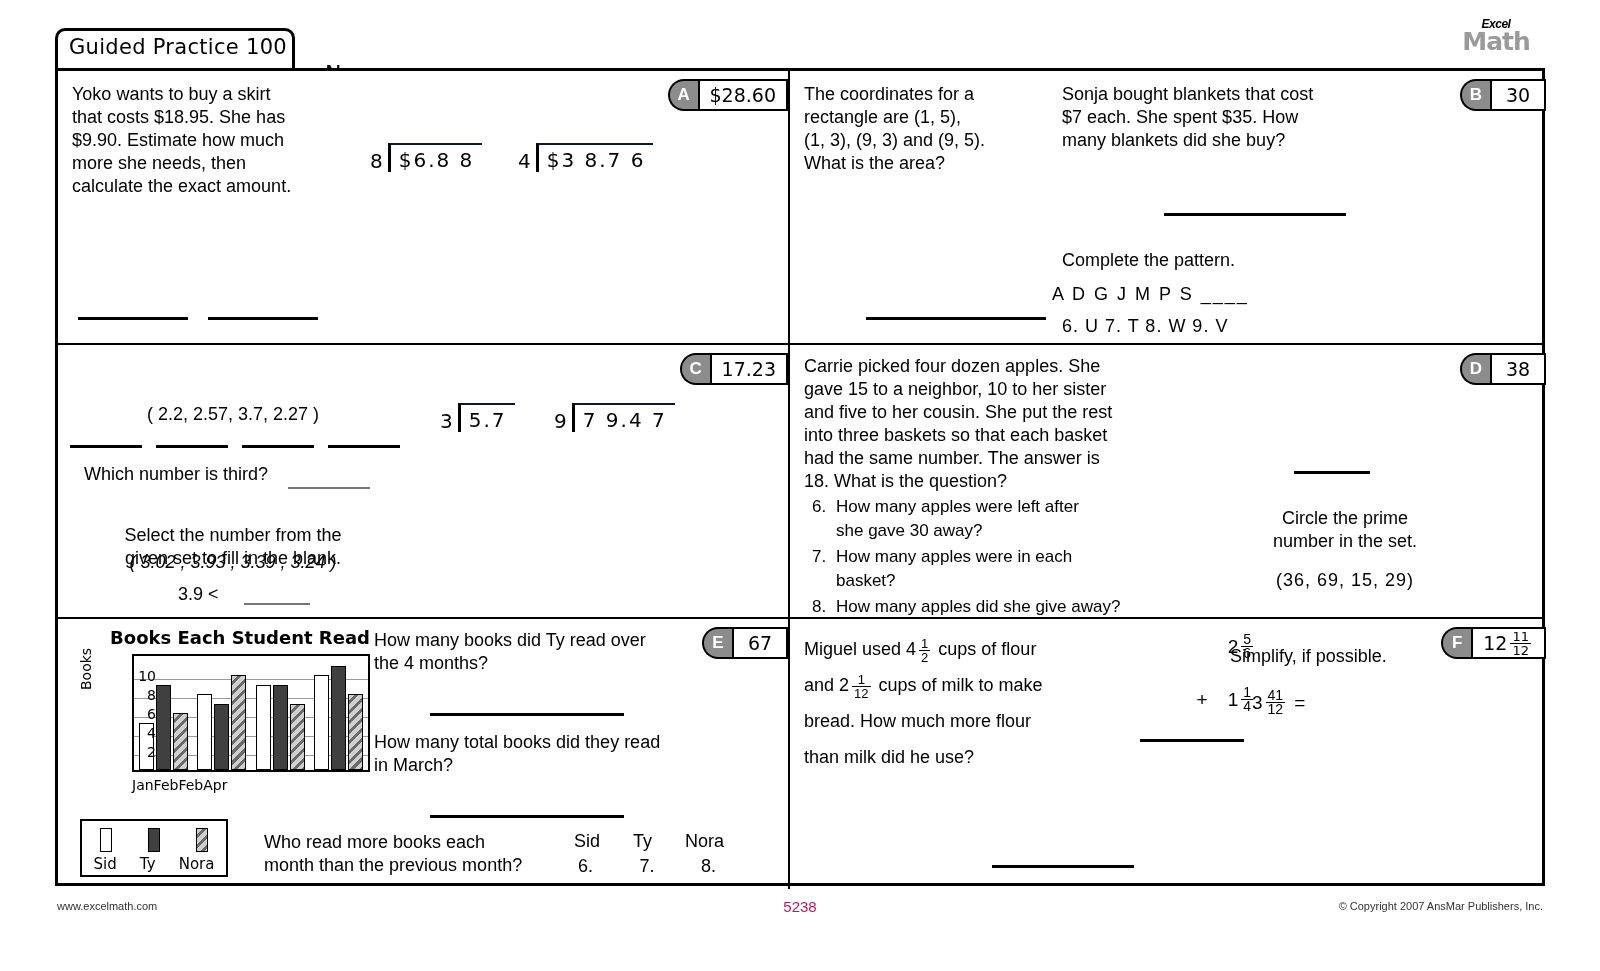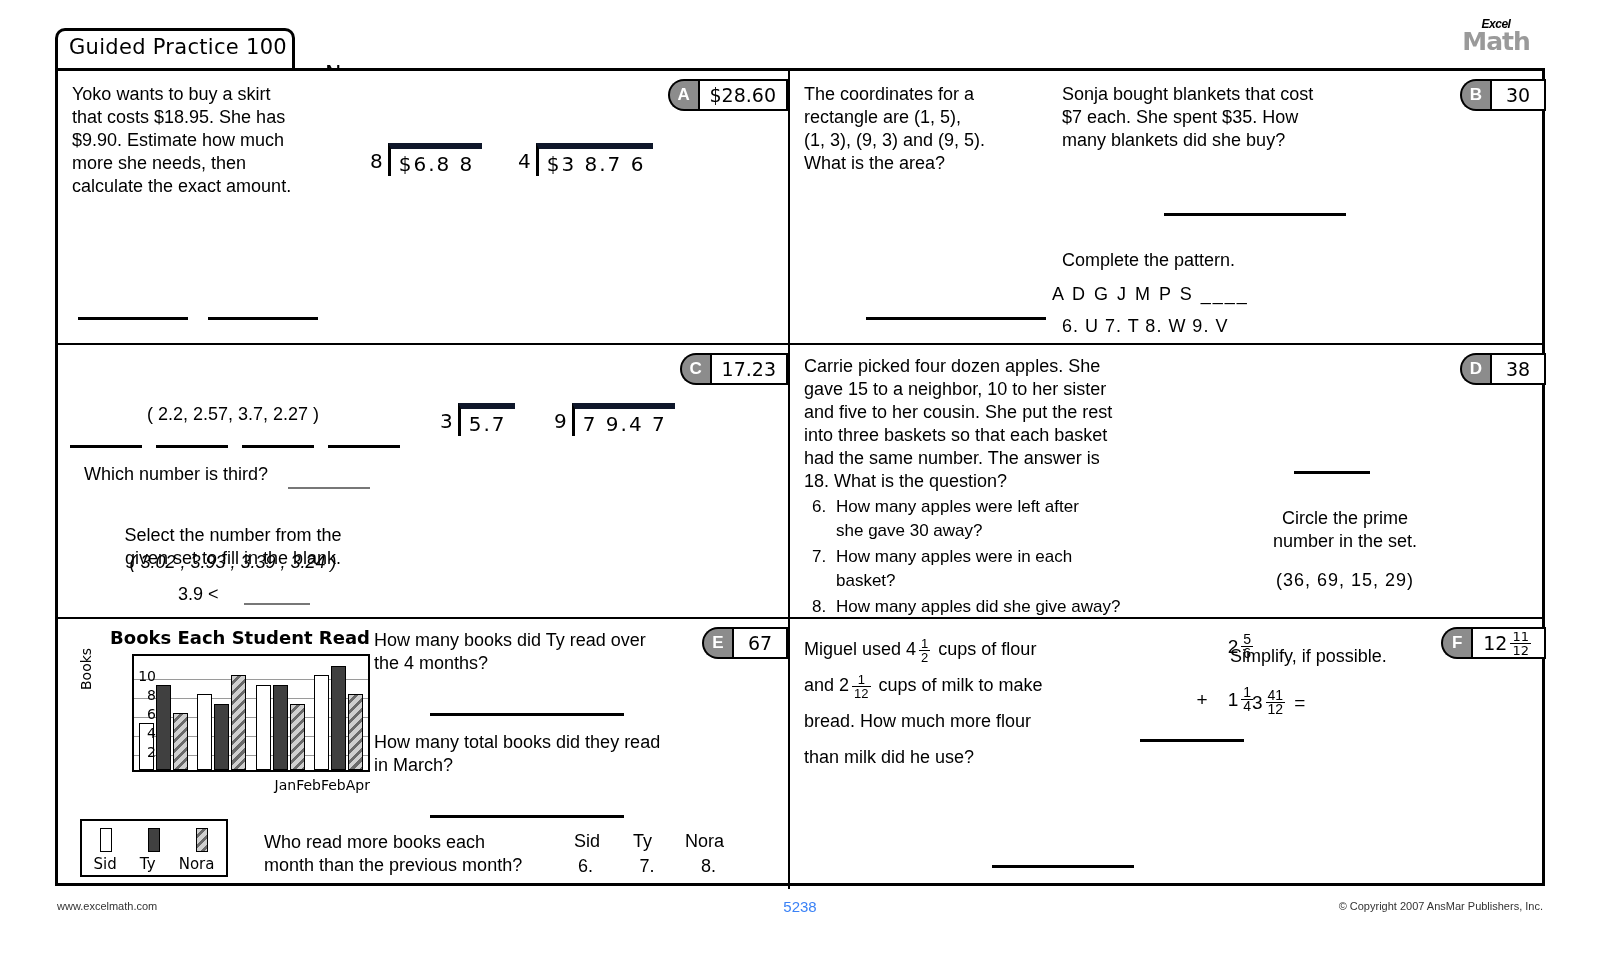--- a/index.html
+++ b/index.html
@@ -52,21 +52,21 @@
   
   .txt{position:absolute;font-size:18px;line-height:23px;white-space:pre-line;}
   .ctr{text-align:center;}
   .ln{position:absolute;height:3px;background:#000;}
   .lnthin{position:absolute;height:2px;background:#777;}
 
   
   .divp{position:absolute;display:flex;align-items:flex-start;font-size:20px;
         font-family:"DejaVu Sans",sans-serif;}
   .divsor{padding-top:6px;padding-right:5px;}
-  .divbox{border-left:3px solid #000;border-top:6px solid #0f172a;padding:3px 8px 0 8px;
+  .divbox{border-left:3px solid #000;border-top:2px solid #0f172a;padding:3px 8px 0 8px;
           letter-spacing:2px;text-align:center;}
   .frac{display:inline-flex;flex-direction:column;align-items:center;
         font-size:13px;line-height:13px;margin:0 3px;vertical-align:middle;}
   .frac .num{padding:0 2px;}
   .frac .den{padding:0 2px;border-top:1.5px solid #000;}
   .whole{font-size:19px;}
 
   
   .chartwrap{position:absolute;left:22px;top:8px;width:320px;}
   .chart-title{font-size:18px;font-weight:bold;text-align:center;width:300px;margin-left:10px;
@@ -80,34 +80,34 @@
         transform:rotate(-90deg);transform-origin:left top;
         font-family:"DejaVu Sans",sans-serif;white-space:nowrap;}
   .groups{position:absolute;left:0;bottom:0;width:100%;height:100%;display:flex;
           justify-content:space-around;align-items:flex-end;}
   .grp{display:flex;align-items:flex-end;gap:2px;height:100%;}
   .bar{width:15px;border:1.5px solid #000;box-sizing:border-box;}
   .b-sid{background:#ffffff;}
   .b-ty{background:#404040;}
   .b-nora{background:#cfcfcf;
     background-image:repeating-linear-gradient(135deg,#cfcfcf 0 4px,#6a6a6a 4px 7px);}
-  .xlabels{margin-left:52px;width:238px;display:flex;justify-content:flex-end;
+  .xlabels{margin-left:52px;width:238px;display:flex;justify-content:flex-start;
            font-size:14px;margin-top:5px;font-family:"DejaVu Sans",sans-serif;}
   .legend{position:absolute;left:22px;top:200px;width:148px;height:58px;
           border:2px solid #000;box-sizing:border-box;}
   .legend-keys{display:flex;justify-content:space-around;align-items:center;
                height:30px;padding-top:4px;}
   .key{width:12px;height:24px;border:1.5px solid #000;box-sizing:border-box;}
   .legend-names{display:flex;justify-content:space-around;font-size:15px;
                 font-family:"DejaVu Sans",sans-serif;}
 
   
   .footer{position:absolute;left:55px;top:900px;width:1490px;height:20px;font-size:11px;color:#333;}
   .f-left{position:absolute;left:2px;top:0;}
-  .f-mid{position:absolute;left:50%;transform:translateX(-50%);top:-2px;font-size:15px;color:#3b82f6;}
+  .f-mid{position:absolute;left:50%;transform:translateX(-50%);top:-2px;font-size:15px;color:#be185d;}
   .f-right{position:absolute;right:2px;top:0;}
   .numlist{position:absolute;font-size:17px;line-height:24px;}
   .numlist div{display:flex;}
   .numlist .n{width:24px;flex:none;}
 </style>
 </head>
 <body>
 
 <div class="page">
 

